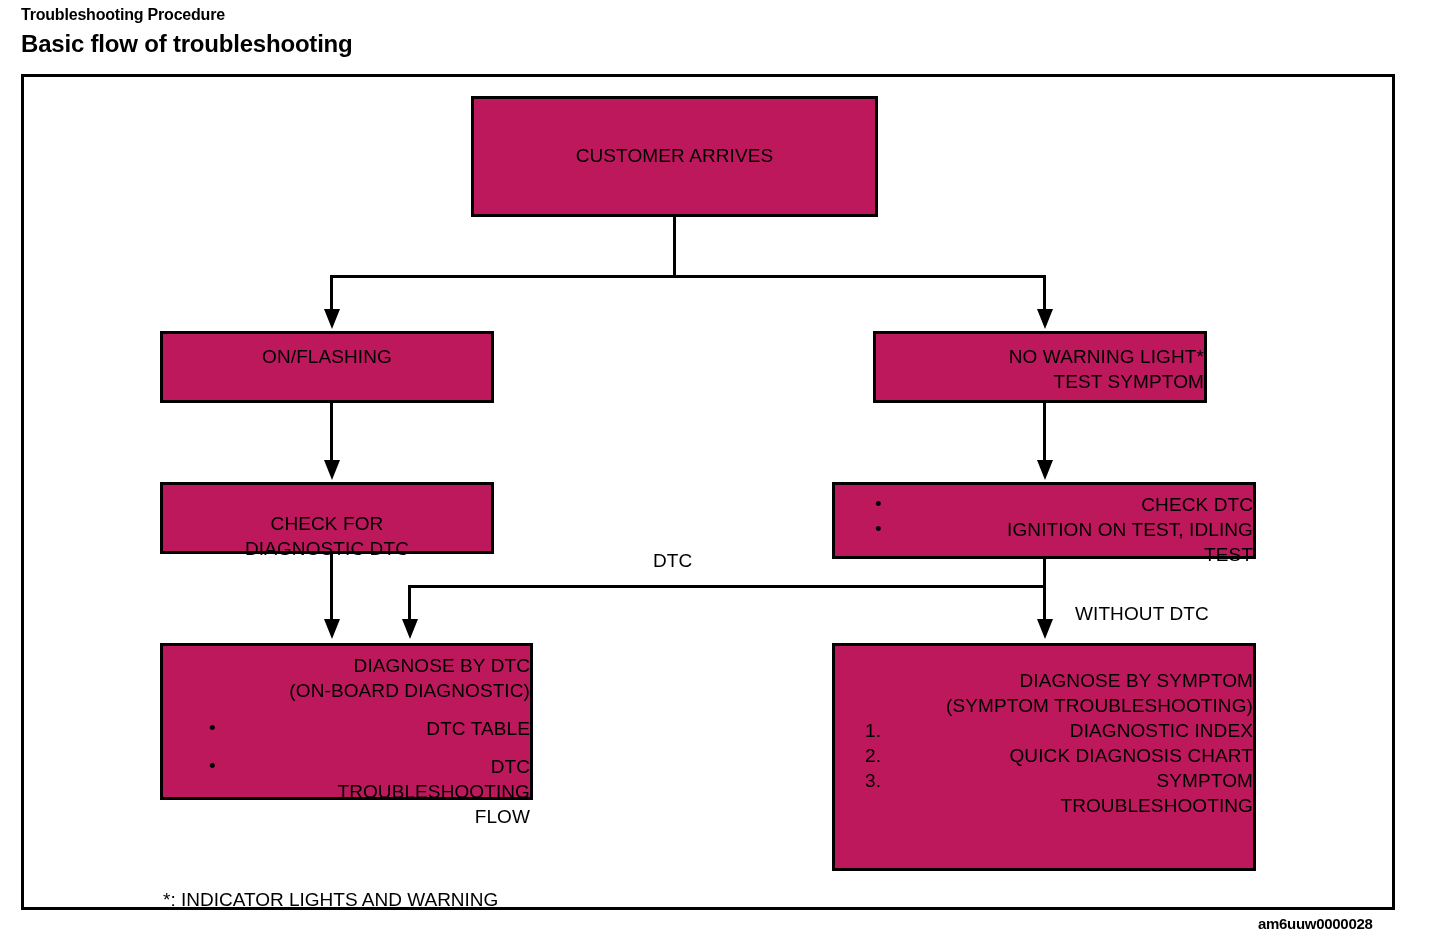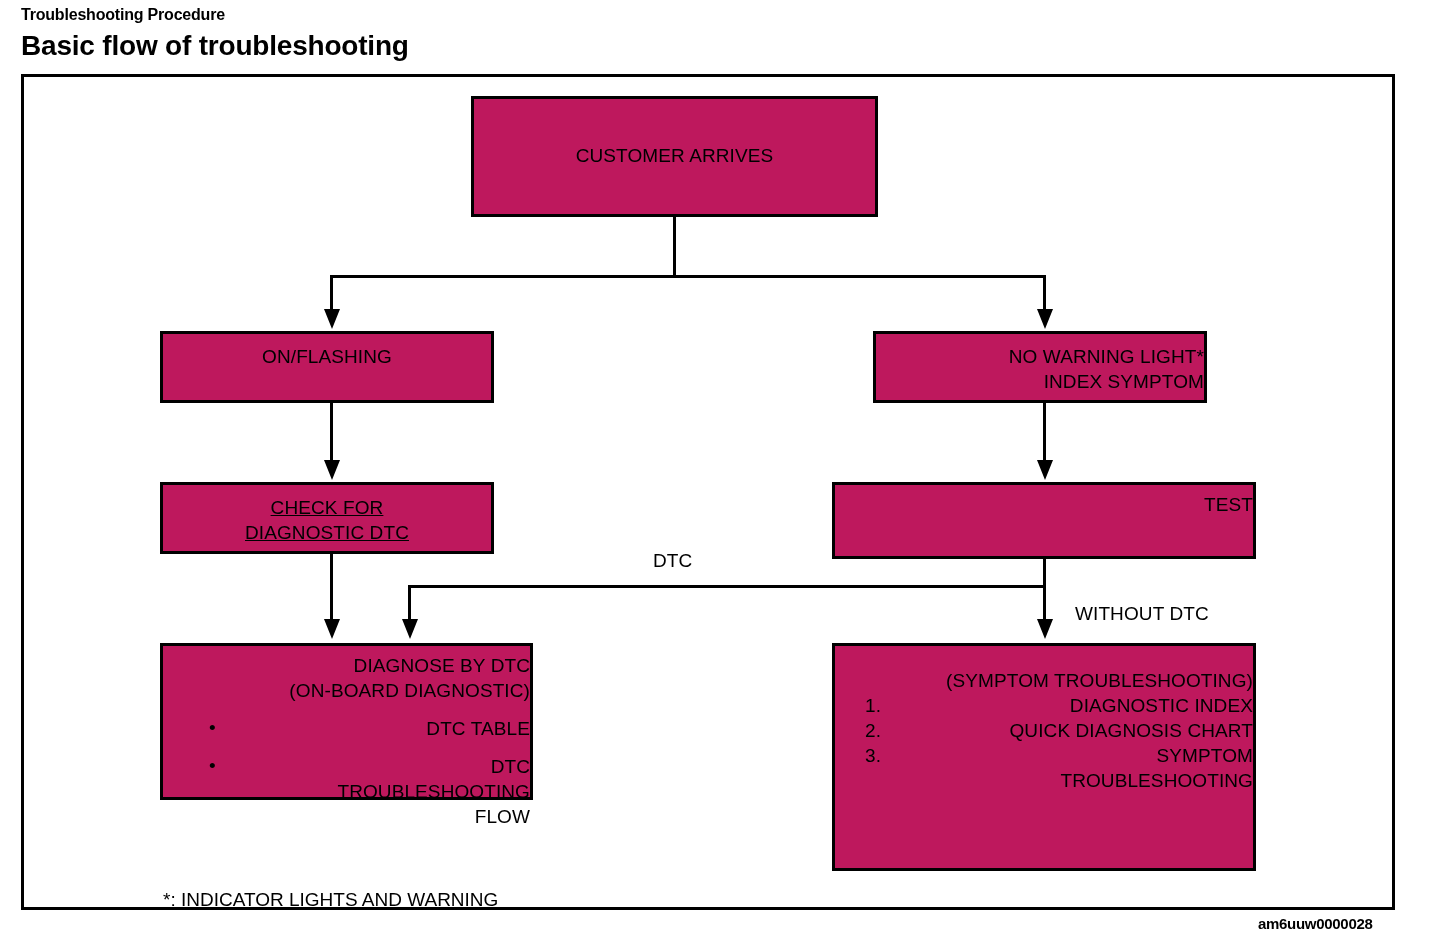--- a/index.html
+++ b/index.html
@@ -24,21 +24,21 @@
     top: 6px;
     font-size: 16px;
     font-weight: bold;
     letter-spacing: -0.2px;
     white-space: nowrap;
   }
   .doc-subtitle {
     position: absolute;
     left: 21px;
     top: 30px;
-    font-size: 28px;
+    font-size: 24px;
     font-weight: bold;
     letter-spacing: -0.2px;
     white-space: nowrap;
   }
 
   
   .frame {
     position: absolute;
     left: 21px;
     top: 74px;
@@ -69,21 +69,21 @@
   .node-customer        { left: 471px; top: 96px;  width: 407px; height: 121px; }
   .node-customer .lines { top: 44px; }
 
   .node-warning         { left: 160px; top: 331px; width: 334px; height: 72px; }
   .node-warning .lines  { top: 10px; }
 
   .node-nowarning       { left: 873px; top: 331px; width: 334px; height: 72px; }
   .node-nowarning .lines{ top: 10px; left: 56px; }
 
   .node-checkfor        { left: 160px; top: 482px; width: 334px; height: 72px; }
-  .node-checkfor .lines { top: 10px; text-decoration: underline; }
+  .node-checkfor .lines { top: 26px; }
 
   .node-checkdtc        { left: 832px; top: 482px; width: 424px; height: 77px; }
   .node-checkdtc .lines { top: 7px; left: 34px; }
 
   .node-diagdtc         { left: 160px; top: 643px; width: 373px; height: 157px; }
   .node-diagdtc .lines  { top: 7px; left: 22px; }
 
   .node-diagsym         { left: 832px; top: 643px; width: 424px; height: 228px; }
   .node-diagsym .lines  { top: 22px; left: 30px; }
 
@@ -177,52 +177,57 @@
 
 <div class="node node-warning center">
   <div class="lines">
     <div class="plain">ON/FLASHING</div>
   </div>
 </div>
 
 <div class="node node-nowarning">
   <div class="lines">
     <div class="plain">NO WARNING LIGHT*</div>
-    <div class="plain">INDEX SYMPTOM</div>
+    <div class="plain">TEST SYMPTOM</div>
   </div>
 </div>
 
 <div class="node node-checkfor center">
   <div class="lines">
     <div class="plain">CHECK FOR</div>
     <div class="plain">DIAGNOSTIC DTC</div>
   </div>
 </div>
 
 <div class="node node-checkdtc">
   <div class="lines">
+    <ul class="blist">
+      <li>CHECK DTC</li>
+      <li>IGNITION ON TEST, IDLING</li>
+    </ul>
     <div class="plain" style="padding-left:26px;">TEST</div>
   </div>
 </div>
 
 <div class="node node-diagdtc">
   <div class="lines">
     <div class="plain">DIAGNOSE BY DTC</div>
     <div class="plain">(ON-BOARD DIAGNOSTIC)</div>
     <ul class="blist indent">
       <li>DTC TABLE</li>
       <li>DTC</li>
     </ul>
     <div class="plain" style="padding-left:44px;">TROUBLESHOOTING</div>
     <div class="plain" style="padding-left:44px;">FLOW</div>
   </div>
 </div>
 
 <div class="node node-diagsym">
   <div class="lines">
+    <div class="plain">DIAGNOSE BY SYMPTOM</div>
     <div class="plain">(SYMPTOM TROUBLESHOOTING)</div>
     <ul class="nlist">
       <li>
         <span class="num">1.</span>
         <span>DIAGNOSTIC INDEX</span>
       </li>
       <li>
         <span class="num">2.</span>
         <span>QUICK DIAGNOSIS CHART</span>
       </li>

